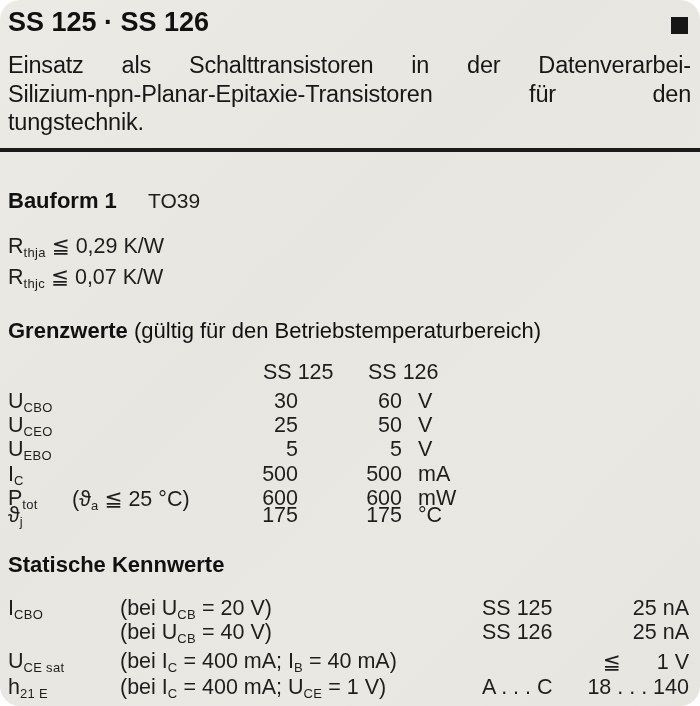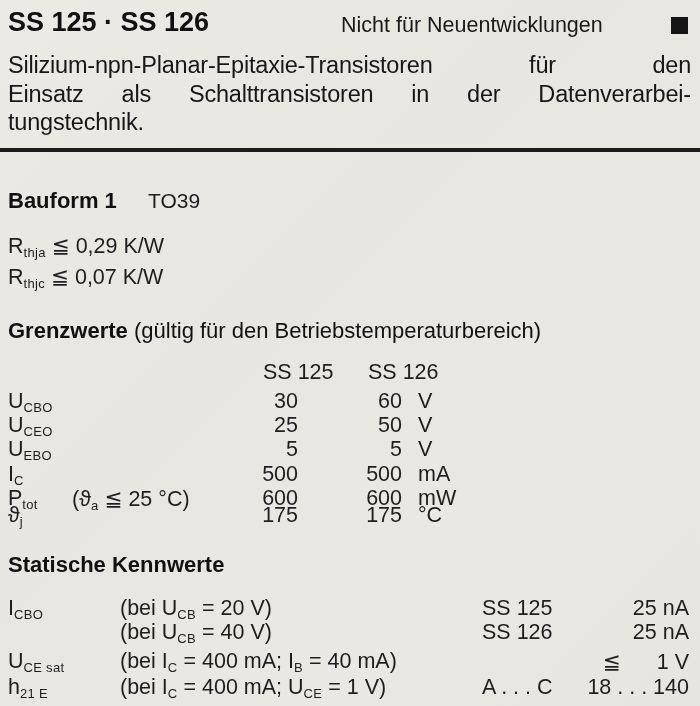--- a/index.html
+++ b/index.html
@@ -5,20 +5,21 @@
   html, body { margin: 0; padding: 0; overflow: hidden; }
   .page {
     position: relative;
     width: 700px;
     height: 706px;
     background:
       linear-gradient(135deg, #eceae5 0%, #e8e6e1 40%, #eae8e2 70%, #e7e5df 100%);
     font-family: "Liberation Sans", sans-serif;
     color: #1e1e1e;
     overflow: hidden;
+    border-radius: 20px;
   }
   .abs { position: absolute; }
 
   
   .title {
     left: 8px; top: 7px;
     font-size: 27px; font-weight: 700; letter-spacing: 0px; color: #111;
   }
   .notice {
     left: 341px; top: 13px;
@@ -83,26 +84,25 @@
   .srow .cond { position: absolute; left: 112px; white-space: pre; }
   .srow .type { position: absolute; left: 474px; white-space: pre; }
   .srow .val  { position: absolute; left: 500px; width: 181px; text-align: right; white-space: pre; }
 </style>
 </head>
 <body>
 
 <div class="page">
 
   <div class="abs title">SS 125 · SS 126</div>
-  <div class="abs notice">Nicht für Neuentwicklungen</div>
   <div class="abs eol-square"></div>
 
   <div class="abs descr">
+    <div class="jline">Einsatz als Schalttransistoren in der Datenverarbei-</div>
     <div class="jline">Silizium-npn-Planar-Epitaxie-Transistoren für den</div>
-    <div class="jline">Einsatz als Schalttransistoren in der Datenverarbei-</div>
     <div>tungstechnik.</div>
   </div>
 
   <div class="abs rule"></div>
 
   <div class="abs bauform">
     <span class="bauform-label">Bauform 1</span>
     <span class="bauform-type">TO39</span>
   </div>
 

